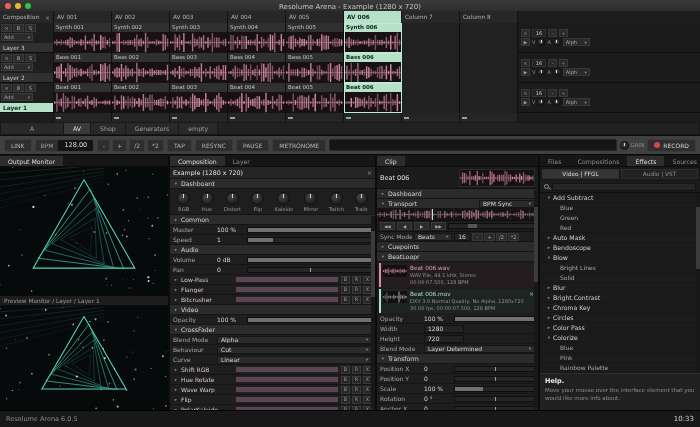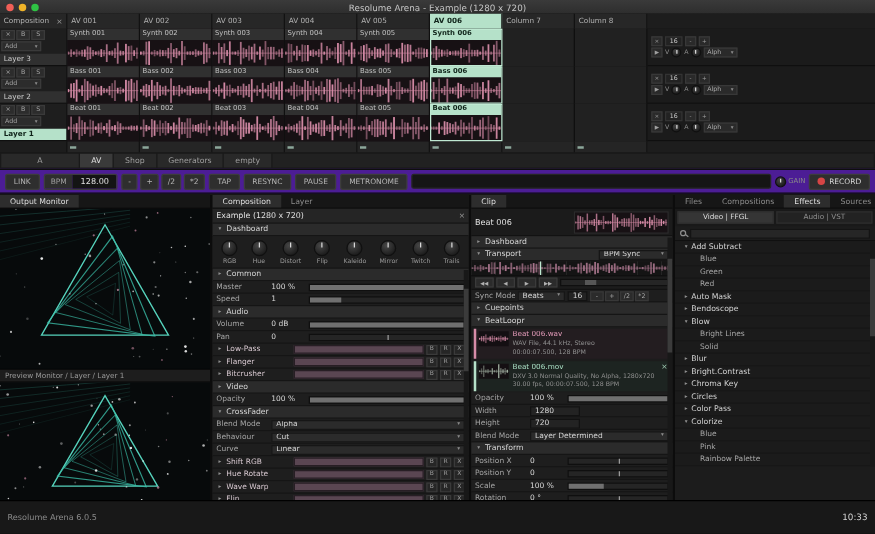--- a/index.html
+++ b/index.html
@@ -57,21 +57,21 @@
 
   
   #deckrow{position:absolute;top:122px;left:0;right:0;height:13px;background:#191919;display:flex;align-items:center;padding:1px;gap:1px}
   #decks{display:flex;gap:1px}
   .decktab{height:11px;line-height:11px;padding:0 9px;background:#292929;color:#9f9f9f;font-size:6.2px;white-space:nowrap}
   .decktab.wide{width:62px;text-align:center;padding:0}
   .decktab.active{background:#3a3a3a;color:#e0e0e0}
   .deck-rest{flex:1;height:11px;background:#212121}
 
   
-  #transport{position:absolute;top:135px;left:0;right:0;height:20px;background:#4c1d95;border-top:1px solid #0e0e0e;border-bottom:1px solid #0a0a0a;display:flex;align-items:center;gap:3px;padding:0 4px}
+  #transport{position:absolute;top:135px;left:0;right:0;height:20px;background:#404040;border-top:1px solid #0e0e0e;border-bottom:1px solid #0a0a0a;display:flex;align-items:center;gap:3px;padding:0 4px}
   .tpbtn{height:13px;background:#2e2e2e;border:1px solid #3c3c3c;border-radius:2px;color:#b5b5b5;font-size:6px;padding:0 6px;display:flex;align-items:center;gap:3px;white-space:nowrap}
   .tpbtn.small{padding:0 4px;min-width:13px;justify-content:center}
   .bpmbox{display:flex;height:13px;border:1px solid #3c3c3c;border-radius:2px;overflow:hidden;flex:0 0 auto}
   .bpmlbl{background:#2e2e2e;padding:0 5px;line-height:11px;font-size:6px;color:#9f9f9f}
   .bpmval{background:#141414;padding:0 6px;line-height:11px;font-size:6.5px;color:#e0e0e0;min-width:30px;text-align:right}
   #tsmall{display:flex;gap:2px}
   .tstrip{flex:1;height:12px;background:#151515;border:1px solid #262626;border-radius:2px}
   .gain{display:flex;align-items:center;gap:2px;font-size:5.5px;color:#8a8a8a;flex:0 0 auto}
   .recdot{width:6px;height:6px;border-radius:50%;background:var(--red)}
   .tpbtn.rec{color:#d8d8d8}
@@ -155,21 +155,21 @@
   #fx-list{height:180px;overflow:hidden;position:relative;background:#1b1b1b;flex:0 0 auto}
   .fxrow{height:10px;display:flex;align-items:center;padding-left:5px;font-size:6.2px;color:#d2d2d2;border-bottom:1px solid #171717}
   .fxrow .arrow{width:8px}
   .fxrow.child{padding-left:20px;color:#a8a8a8;font-size:6px}
   .fxscroll{position:absolute;right:0;top:0;bottom:0;width:4px;background:#181818}
   .helpbox{flex:1;background:#202020;border-top:1px solid #2d2d2d;padding:3px 5px;overflow:hidden}
   .helptitle{font-size:6.5px;font-weight:bold;color:#ededed;margin-bottom:2px}
   .helptext{font-size:5.5px;color:#8d8d8d;line-height:1.45}
 
   
-  #status{position:absolute;left:0;right:0;bottom:0;height:27px;background:#181818;border-top:1px solid #000;display:flex;align-items:center;justify-content:space-between;padding:0 6px}
+  #status{position:absolute;left:0;right:0;bottom:0;height:17px;background:#181818;border-top:1px solid #000;display:flex;align-items:center;justify-content:space-between;padding:0 6px}
   .st-left{font-size:6.5px;color:#8a8a8a}
   .st-right{font-size:7px;color:#d5d5d5}
 
   .wave-svg{width:100%;height:100%;display:block}
 </style>
 </head>
 <body>
 
 <div id="app">
 
@@ -1669,20 +1669,24 @@
             <span class="arrow">▾</span>
             <span class="fxlabel">Colorize</span>
           </div>
           <div class="fxrow child">Blue</div>
           <div class="fxrow child">Pink</div>
           <div class="fxrow child">Rainbow Palette</div>
           <div class="fxscroll">
             <div class="vthumb"></div>
           </div>
         </div>
+      <div class="helpbox">
+        <div class="helptitle">Help.</div>
+        <div class="helptext">Move your mouse over the interface element that you would like more info about.</div>
+      </div>
     </div>
 
   </div>
 
   <div id="status">
     <span class="st-left">Resolume Arena 6.0.5</span>
     <span class="st-right">10:33</span>
   </div>
 
 </div>

